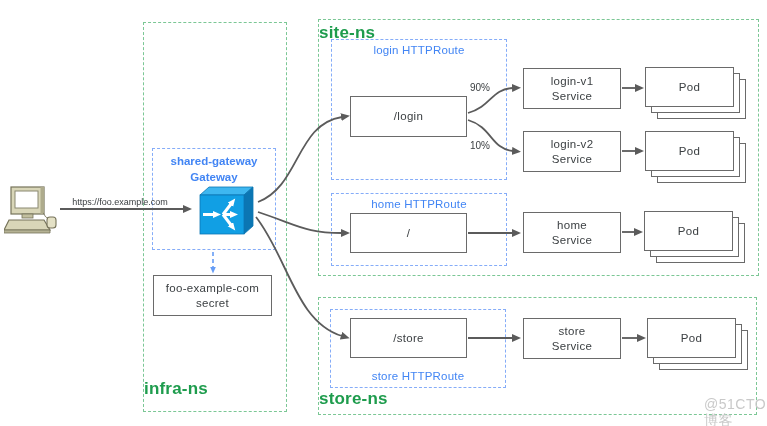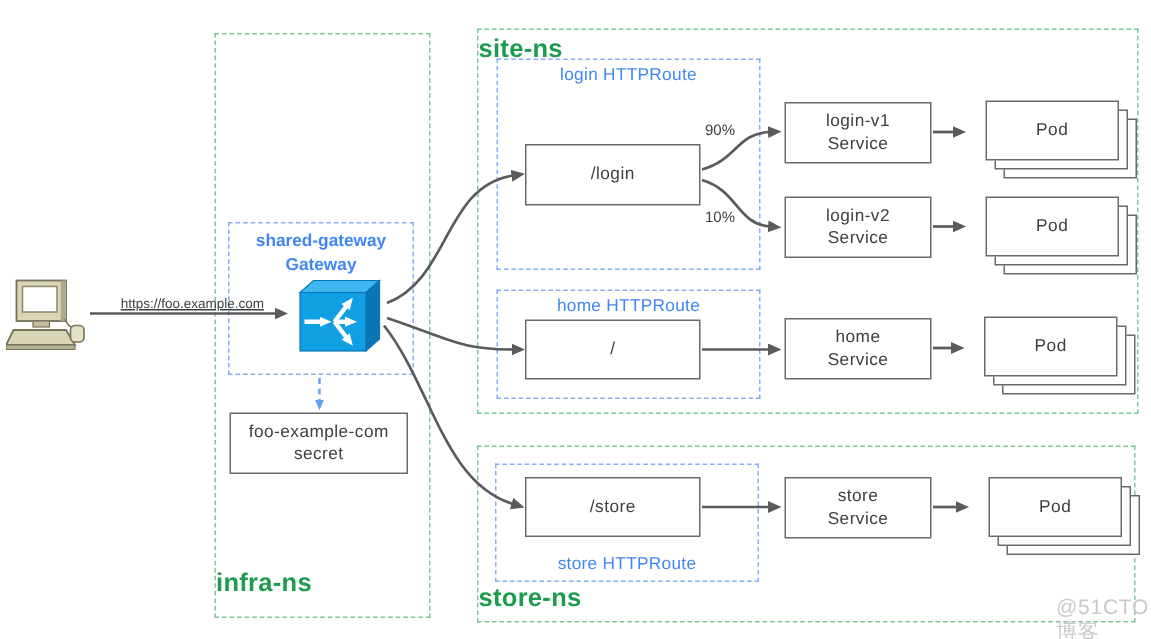--- a/index.html
+++ b/index.html
@@ -15,30 +15,30 @@
   
   .route-box{position:absolute;border:1.5px dashed #85ACF8;z-index:2;}
   .route-label{position:absolute;width:100%;text-align:center;color:#4285F4;
     font-weight:normal;font-size:11.5px;letter-spacing:.2px;}
   
   .node{position:absolute;background:#fff;border:1.8px solid #6A6A6A;
     display:flex;flex-direction:column;align-items:center;justify-content:center;
     text-align:center;color:#3C4043;font-size:11.5px;line-height:1.28;z-index:4;
     box-sizing:border-box;letter-spacing:.3px;}
   
-  .pod-stack{position:absolute;z-index:4;margin-left:12px;}
+  .pod-stack{position:absolute;z-index:4;}
   .pod-layer{position:absolute;width:89px;height:40px;background:#fff;
     border:1.8px solid #6A6A6A;box-sizing:border-box;}
   .pod-front{position:absolute;left:0;top:0;width:89px;height:40px;background:#fff;
     border:1.8px solid #6A6A6A;box-sizing:border-box;display:flex;align-items:center;
     justify-content:center;color:#3C4043;font-size:11.5px;letter-spacing:.4px;}
   .pct{position:absolute;z-index:5;font-size:10px;color:#3C4043;width:28px;text-align:center;}
   #arrow-layer{position:absolute;left:0;top:0;z-index:3;}
-  #url-label{position:absolute;left:64px;top:197px;width:112px;text-align:right;
-    font-size:9px;color:#3C4043;z-index:5;text-decoration:underline;}
+  #url-label{position:absolute;left:64px;top:197px;width:112px;text-align:center;
+    font-size:9px;color:#3C4043;z-index:5;}
   #gateway-label{position:absolute;left:0;top:5px;width:100%;text-align:center;
     color:#4285F4;font-weight:bold;font-size:11.5px;line-height:1.35;}
   #watermark{position:absolute;left:664px;top:396px;font-size:14px;color:#C9C9C9;
     z-index:9;letter-spacing:.5px;margin-left:40px;}
   svg{display:block;}
 </style>
 </head>
 <body>
 
 <div id="canvas">

